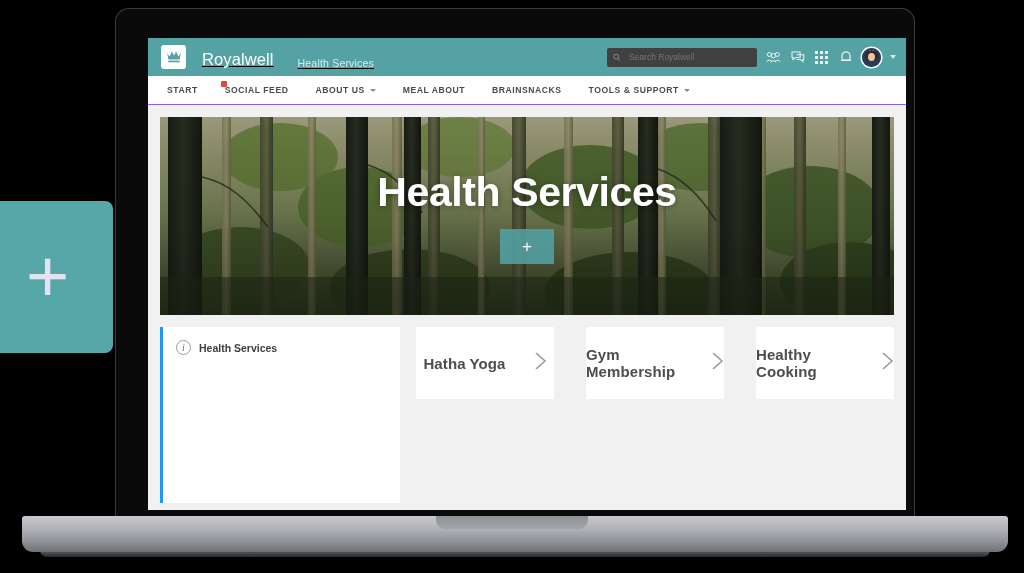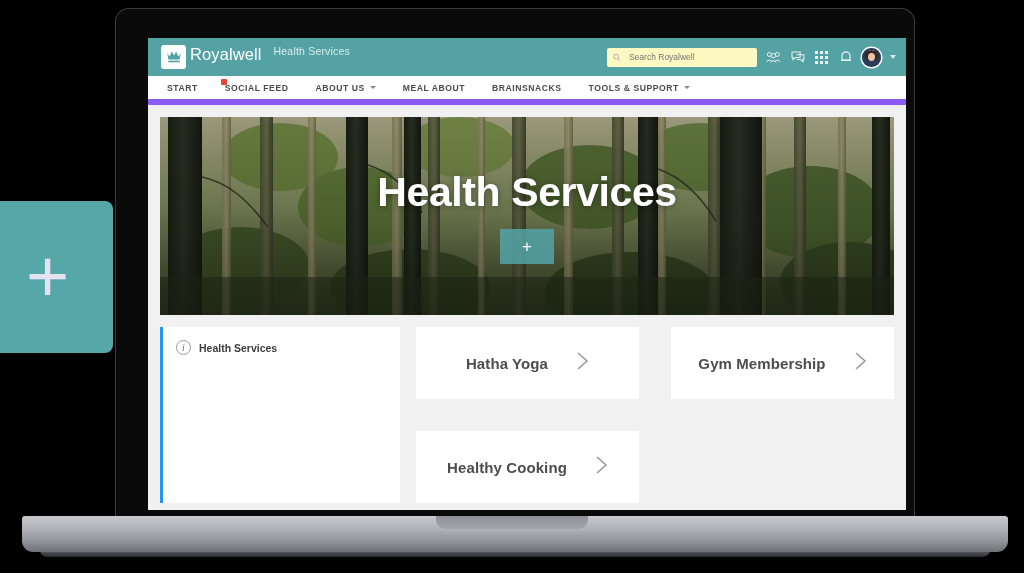--- a/index.html
+++ b/index.html
@@ -66,31 +66,31 @@
     overflow: hidden;
     z-index: 20;
   }
 
   
   .topbar {
     height: 38px; background: #55a2a5;
     display: flex; align-items: center;
     padding: 0 10px 0 13px;
   }
-  .brand-block { display: flex; align-items: flex-start; gap: 4px; }
+  .brand-block { display: flex; align-items: flex-end; gap: 16px; text-decoration: underline; }
   .crown-badge {
     width: 25px; height: 24px; background: #fff; border-radius: 3px;
     display: flex; align-items: center; justify-content: center;
   }
   .brand-name { color: #ffffff; font-size: 16.5px; letter-spacing: .1px; }
   .brand-sub { color: #d9ecec; font-size: 10.5px; margin-left: 8px; letter-spacing: .2px; }
 
   .topbar-right { margin-left: auto; display: flex; align-items: center; gap: 9px; }
   .search-box {
-    width: 150px; height: 19px; background: #fef9c3; border-radius: 2px;
+    width: 150px; height: 19px; background: #404040; border-radius: 2px;
     display: flex; align-items: center; padding: 0 6px; gap: 8px;
   }
   .search-box input {
     border: 0; outline: 0; width: 100%; font-size: 8.5px; color: #8b8b8b;
     font-family: "Liberation Sans", sans-serif; background: transparent;
   }
   .tb-icon { width: 15px; height: 15px; display: flex; align-items: center; justify-content: center; }
   .avatar {
     width: 19px; height: 19px; border-radius: 50%;
     background: radial-gradient(circle at 50% 32%, #f0e3d6 0 26%, #2b3b58 27% 100%);
@@ -105,21 +105,21 @@
     content: ""; position: absolute; left: 6px; top: 5px; width: 7px; height: 8px;
     border-radius: 50%; background: #e8c6a8; z-index: 2;
   }
   .caret-down {
     width: 0; height: 0; border-left: 3.5px solid transparent; border-right: 3.5px solid transparent;
     border-top: 4px solid #d9ecec;
   }
 
   
   .navbar {
-    height: 29px; background: #fff; border-bottom: 6px solid #8b5cf6;
+    height: 29px; background: #fff; border-bottom: 1px solid #8b5cf6;
     display: flex; align-items: center; padding-left: 19px; gap: 0;
   }
   .nav-item {
     position: relative; font-size: 8.6px; color: #4a4a4a; letter-spacing: .55px;
     font-weight: bold; margin-right: 27px; display: flex; align-items: center; gap: 5px;
     white-space: nowrap;
   }
   .nav-item .nav-caret {
     width: 0; height: 0; border-left: 3px solid transparent; border-right: 3px solid transparent;
     border-top: 3.5px solid #8a8a8a;
@@ -164,21 +164,21 @@
   .info-head { display: flex; align-items: center; gap: 8px; margin-bottom: 7px; }
   .info-circle {
     width: 15px; height: 15px; border-radius: 50%; border: 1px solid #9a9a9a;
     display: flex; align-items: center; justify-content: center;
     font-size: 10px; color: #6f6f6f; font-family: "Liberation Serif", serif; font-style: italic;
   }
   .info-title { font-size: 10.5px; font-weight: bold; color: #3d3d3d; }
   .info-body { font-size: 10.3px; line-height: 1.62; color: #8a8a8a; padding-left: 23px; }
 
   .service-grid {
-    flex: 1; display: grid; grid-template-columns: 1fr 1fr;
+    flex: 1; display: grid; grid-template-columns: 1fr 1fr 1fr;
     grid-template-rows: 1fr 1fr; gap: 32px;
   }
   .service-card {
     background: #fff; display: flex; align-items: center; justify-content: center;
     gap: 28px; position: relative;
   }
   .service-label { font-size: 15px; font-weight: bold; color: #4d4d4d; letter-spacing: .1px; }
   .chev { color: #9a9a9a; }
 </style>
 </head>

